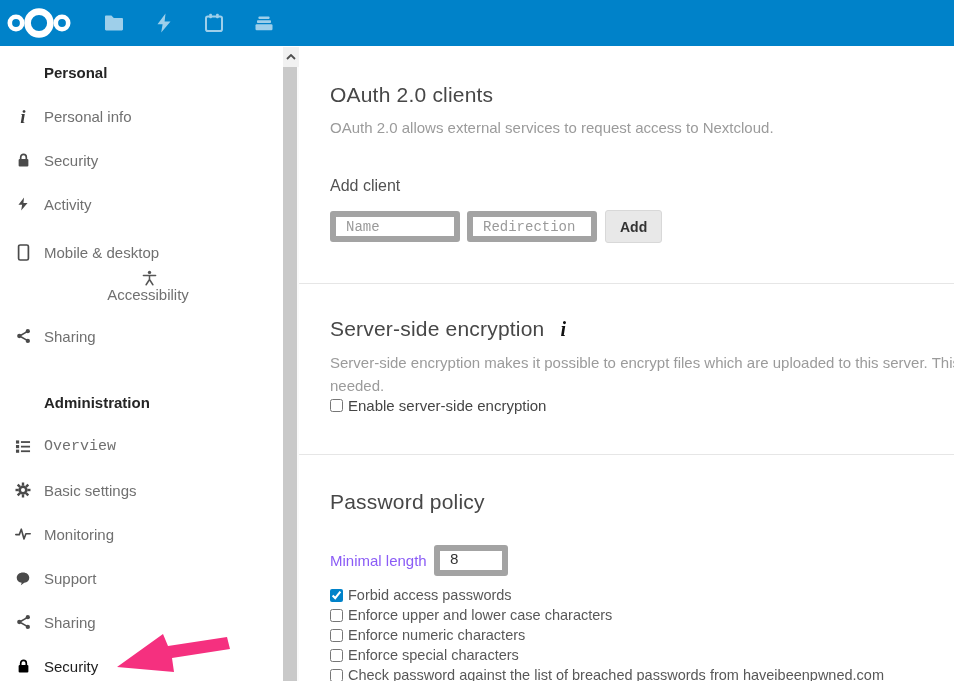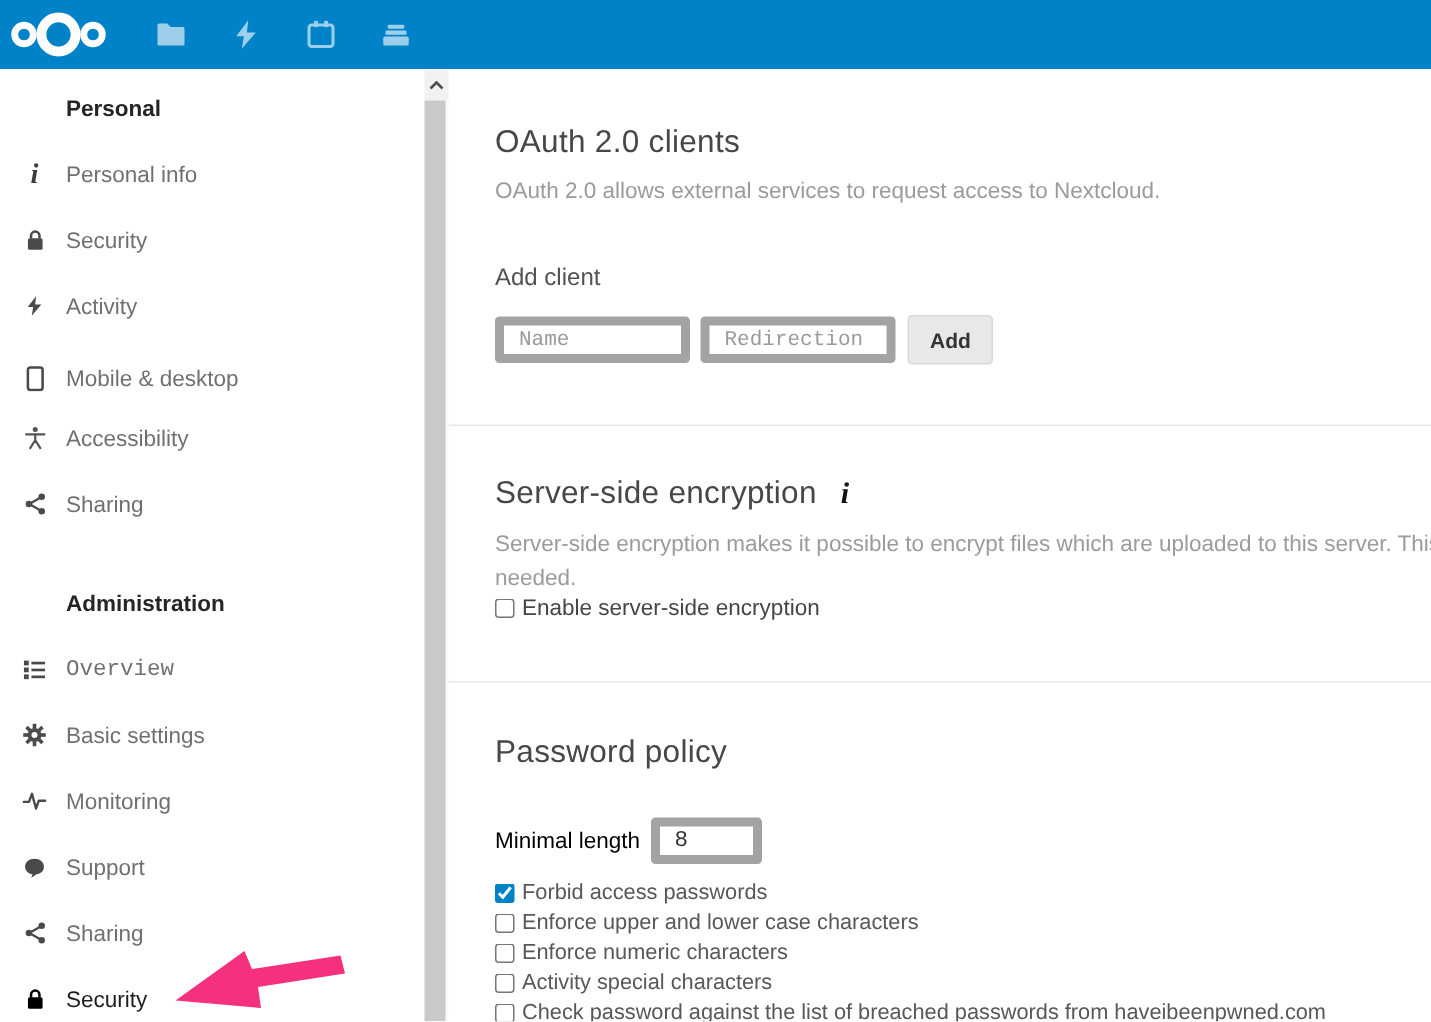--- a/index.html
+++ b/index.html
@@ -54,21 +54,21 @@
   .enc-title-row { display:flex; align-items:baseline; }
   .enc-info { margin-left:16px; font-family:"Liberation Serif",serif; font-style:italic; font-weight:bold;
     font-size:20px; color:#111; cursor:pointer; }
   .enc-line1 { margin-top:13px; font-size:15px; color:#9b9b9b; white-space:nowrap; overflow:hidden; width:624px; }
   .enc-line2 { margin-top:6px; font-size:15px; color:#9b9b9b; }
   .enc-check { margin-top:3px; display:flex; align-items:center; }
   .enc-check label { font-size:15px; color:#454545; margin-left:5px; cursor:pointer; }
 
   .sec-pass { padding-top:35px; height:226px; }
   .minlen-row { margin-top:31px; display:flex; align-items:center; }
-  .minlen-row .ml-label { font-size:15px; color:#000000; }
+  .minlen-row .ml-label { font-size:15px; color:#8b5cf6; }
   .in-minlen { width:74px; height:31px; margin-left:7px; font-size:15px; }
   .cb-list { margin-top:9px; }
   .cb-row { height:20px; display:flex; align-items:center; }
   .cb-row label { font-size:14.5px; color:#585858; margin-left:5px; white-space:nowrap; cursor:pointer; }
 
   input[type="checkbox"] { width:13px; height:13px; margin:0; accent-color:#0082c9; cursor:pointer; flex:0 0 13px; }
 
   
   .annot { position:absolute; left:100px; top:625px; width:140px; height:56px; z-index:9; pointer-events:none; }
 </style>
@@ -147,21 +147,21 @@
 
     <div class="side-row" style="top:184px;text-align:center;">
       <span class="ic">
         <svg width="13" height="17" viewBox="0 0 13 17">
             <rect x="1.6" y="1" width="9.8" height="15" rx="1.6" fill="none" stroke="#4a4a4a" stroke-width="1.7"></rect>
           </svg>
       </span>
       <span class="lbl">Mobile &amp; desktop</span>
     </div>
 
-    <div class="side-row" style="top:224px;">
+    <div class="side-row" style="top:224px;flex-direction:column;">
       <span class="ic">
         <svg width="15" height="16" viewBox="0 0 16 16">
           <circle cx="8" cy="2" r="1.8" fill="#555"></circle>
           <path d="M1.5 5.4 H14.5 M8 5.2 V9.6 M8 9.6 L4.4 15.2 M8 9.6 L11.6 15.2" fill="none" stroke="#555" stroke-width="1.6" stroke-linecap="round"></path>
         </svg>
       </span>
       <span class="lbl">Accessibility</span>
     </div>
 
     <div class="side-row" style="top:268px;">
@@ -306,21 +306,21 @@
         <div class="cb-row">
           <input type="checkbox" id="pp1" style="">
           <label for="pp1">Enforce upper and lower case characters</label>
         </div>
         <div class="cb-row">
           <input type="checkbox" id="pp2" style="">
           <label for="pp2">Enforce numeric characters</label>
         </div>
         <div class="cb-row">
           <input type="checkbox" id="pp3" style="">
-          <label for="pp3">Activity special characters</label>
+          <label for="pp3">Enforce special characters</label>
         </div>
         <div class="cb-row">
           <input type="checkbox" id="pp4" style="">
           <label for="pp4">Check password against the list of breached passwords from haveibeenpwned.com</label>
         </div>
       </div>
     </div>
 
   </div>
 

